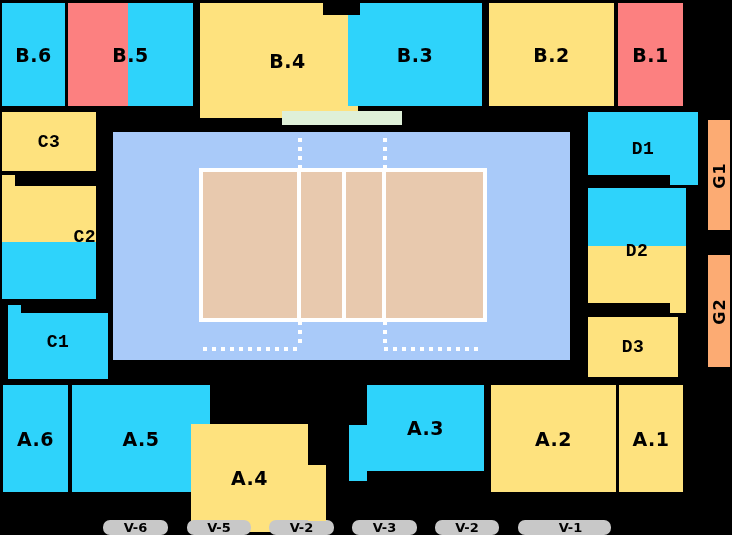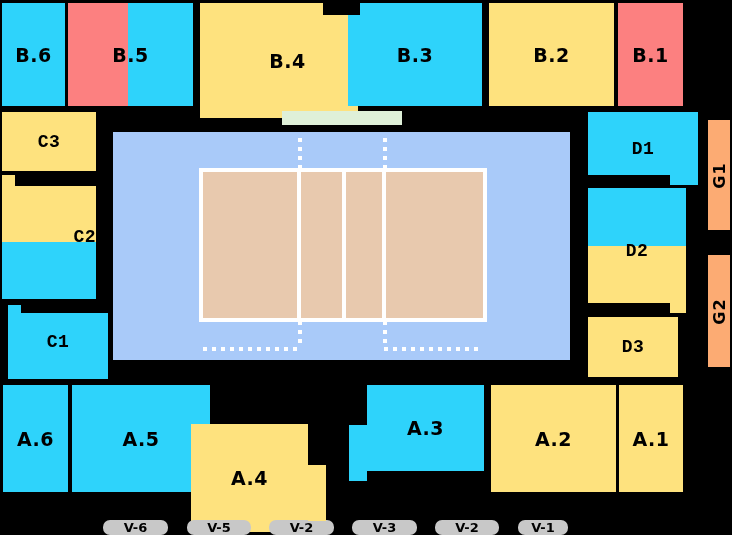--- a/index.html
+++ b/index.html
@@ -94,21 +94,21 @@
   .vip{
     position:absolute;top:520px;height:15px;background:var(--gray);
     display:flex;align-items:center;justify-content:center;
     font-weight:bold;font-size:13px;color:#000;border-radius:7px;
   }
   #vip-v6{left:103px;width:65px;}
   #vip-v5{left:187px;width:64px;}
   #vip-v4{left:269px;width:65px;}
   #vip-v3{left:352px;width:65px;}
   #vip-v2{left:435px;width:64px;justify-content:center;}
-  #vip-v1{left:518px;width:50px;}
+  #vip-v1{left:518px;width:81px;padding-left:12px;}
 </style>
 </head>
 <body>
 
 <div id="arena">
 
   <div class="sec" id="sec-b6">
     <span class="lbl">B.6</span>
   </div>
   <div class="sec" id="sec-b5">

